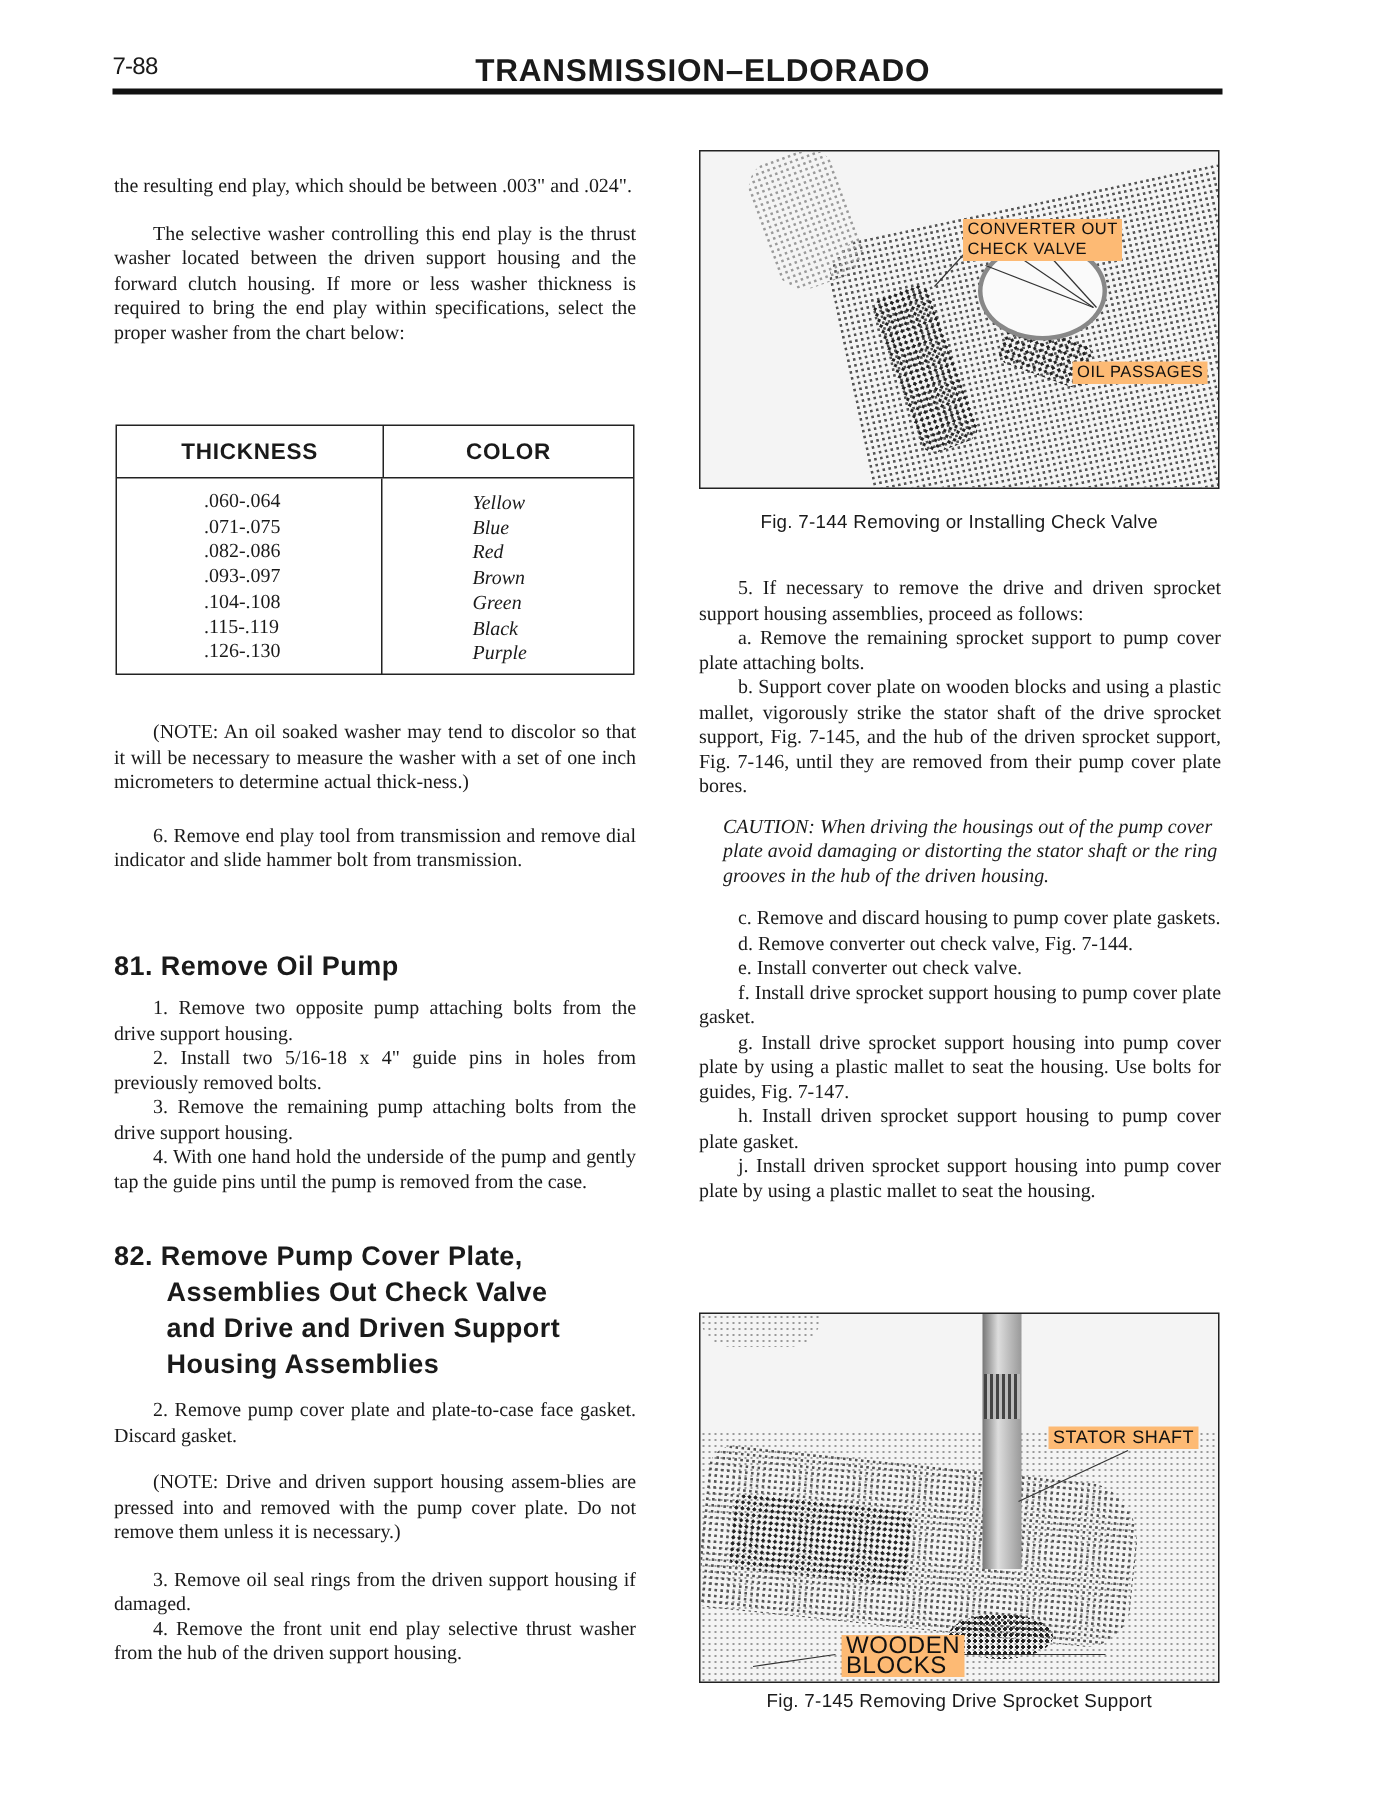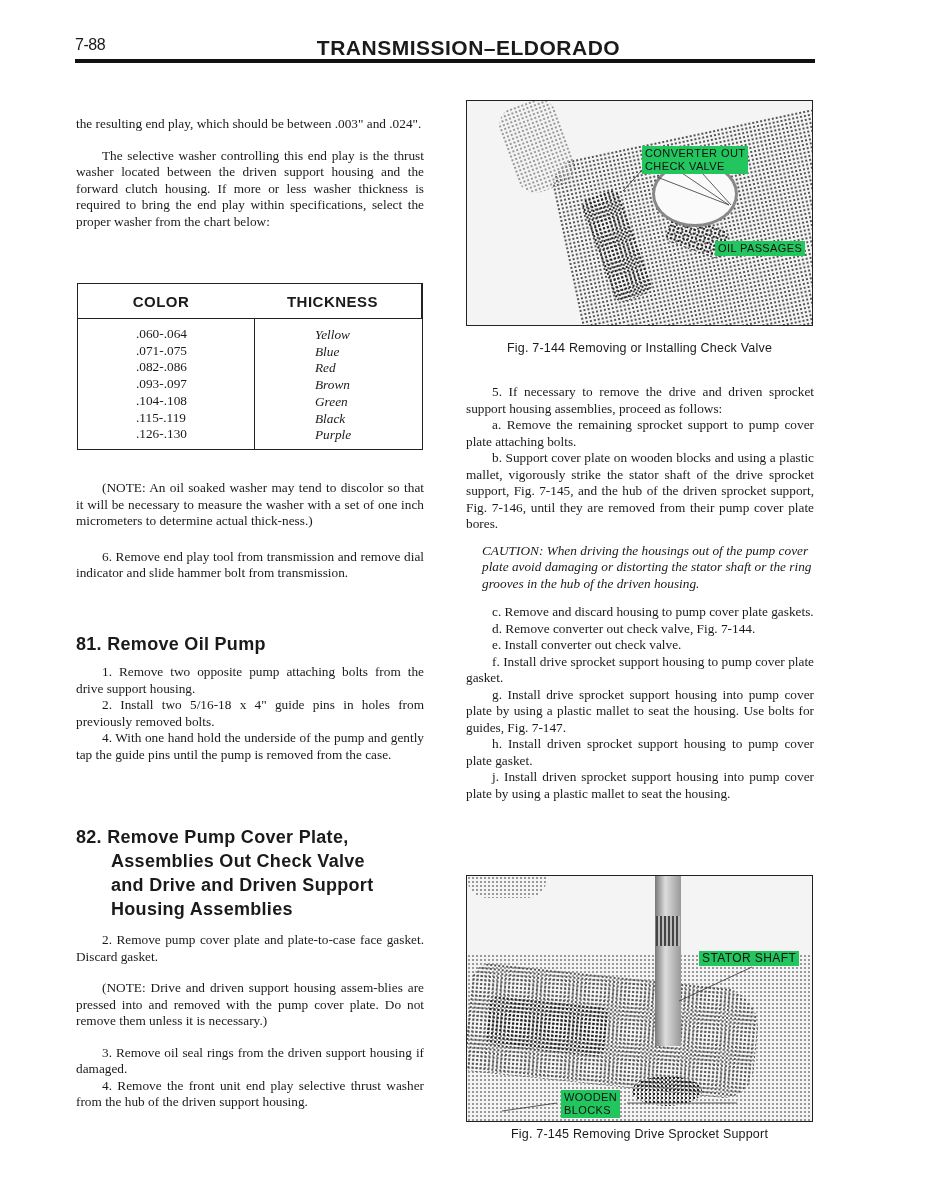--- a/index.html
+++ b/index.html
@@ -35,43 +35,43 @@
   .sec-82 { position: absolute; left: 76px; top: 825px; width: 360px; }
   .sec-82 .cont { padding-left: 35px; display: block; }
 
   .fig-frame { position: absolute; border: 1.5px solid #222; box-sizing: border-box; overflow: hidden; background: #f4f4f4; }
   .fig1 { left: 466px; top: 100px; width: 347px; height: 226px; }
   .fig2 { left: 466px; top: 875px; width: 347px; height: 247px; }
   .fig-caption { position: absolute; font-size: 12.5px; text-align: center; letter-spacing: 0.2px; }
   .cap1 { left: 466px; top: 341px; width: 347px; }
   .cap2 { left: 466px; top: 1127px; width: 347px; }
 
-  .callout { position: absolute; background: #22c55e; font-size: 11px; line-height: 13px; letter-spacing: 0.4px; padding: 1px 3px; color: #111; }
+  .callout { position: absolute; background: #fdba74; font-size: 11px; line-height: 13px; letter-spacing: 0.4px; padding: 1px 3px; color: #111; }
 
   .caution { font-style: italic; padding-left: 16px; text-align: left; }
   .halftone { background-image: radial-gradient(#555 32%, transparent 36%); background-size: 4px 4px; }
   .halftone-dark { background-image: radial-gradient(#222 40%, transparent 45%); background-size: 4px 4px; }
   .halftone-light { background-image: radial-gradient(#999 28%, transparent 32%); background-size: 4px 4px; }
 </style>
 </head>
 <body>
 
 <div class="page-number sans">7-88</div>
 <div class="page-title sans">TRANSMISSION–ELDORADO</div>
 <div class="header-rule"></div>
 
 <div class="col col-left serif">
   <p style="text-align:left;">the resulting end play, which should be between .003" and .024".</p>
   <p class="indent gap">The selective washer controlling this end play is the thrust washer located between the driven support housing and the forward clutch housing. If more or less washer thickness is required to bring the end play within specifications, select the proper washer from the chart below:</p>
 </div>
 
 <div class="table-box">
   <div class="table-head">
+    <div class="th th1 sans">THICKNESS</div>
     <div class="th th2 sans">COLOR</div>
-    <div class="th th1 sans">THICKNESS</div>
   </div>
   <div class="table-body serif">
     <div class="tcol tcol1">
       <div>.060-.064</div>
       <div>.071-.075</div>
       <div>.082-.086</div>
       <div>.093-.097</div>
       <div>.104-.108</div>
       <div>.115-.119</div>
       <div>.126-.130</div>
@@ -90,20 +90,21 @@
 
 <div class="col serif" style="left:76px; top:480px; width:348px;">
   <p class="indent">(NOTE:  An oil soaked washer may tend to discolor so that it will be necessary to measure the washer with a set of one inch micrometers to determine actual thick-ness.)</p>
   <p class="indent" style="margin-top:19px;">6. Remove end play tool from transmission and remove dial indicator and slide hammer bolt from transmission.</p>
 </div>
 
 <div class="sec-head sec-81 sans">81. Remove Oil Pump</div>
 <div class="col serif" style="left:76px; top:664px; width:348px;">
   <p class="indent">1. Remove two opposite pump attaching bolts from the drive support housing.</p>
   <p class="indent">2. Install two 5/16-18 x 4" guide pins in holes from previously removed bolts.</p>
+  <p class="indent">3. Remove the remaining pump attaching bolts from the drive support housing.</p>
   <p class="indent">4. With one hand hold the underside of the pump and gently tap the guide pins until the pump is removed from the case.</p>
 </div>
 
 <div class="sec-head sec-82 sans">
   <span style="display:block;">82. Remove Pump Cover Plate,</span>
   <span class="cont">Assemblies Out Check Valve</span>
   <span class="cont">and Drive and Driven Support</span>
   <span class="cont">Housing Assemblies</span>
 </div>
 <div class="col serif" style="left:76px; top:932px; width:348px;">
@@ -154,18 +155,18 @@
   <div style="position:absolute; left:188px; top:0; width:26px; height:170px; background:linear-gradient(90deg,#777,#ddd 40%,#999);"></div>
   <div style="position:absolute; left:189px; top:40px; width:24px; height:30px; background:repeating-linear-gradient(90deg,#444 0 2px,#bbb 2px 4px);"></div>
   <div class="halftone-dark" style="position:absolute; left:165px; top:200px; width:70px; height:30px; border-radius:50%;"></div>
   <div class="halftone-light" style="position:absolute; left:0; top:0; width:80px; height:22px; border-radius:0 0 20px 20px;"></div>
   <svg style="position:absolute; left:0; top:0;" width="347" height="247">
     <line x1="285" y1="91" x2="212" y2="125" stroke="#333" stroke-width="0.8"></line>
     <line x1="90" y1="227" x2="35" y2="235" stroke="#333" stroke-width="0.8"></line>
     <line x1="160" y1="227" x2="270" y2="227" stroke="#333" stroke-width="0.8"></line>
   </svg>
   <div class="callout sans" style="left:232px; top:75px; font-size:12px;">STATOR SHAFT</div>
-  <div class="callout sans" style="left:94px; top:214px; font-size:11px;">
+  <div class="callout sans" style="left:94px; top:214px; font-size:16px;">
     <div>WOODEN</div>
     <div>BLOCKS</div>
   </div>
 </div>
 <div class="fig-caption sans cap2">Fig. 7-145  Removing Drive Sprocket Support</div>
 
 </body></html>

